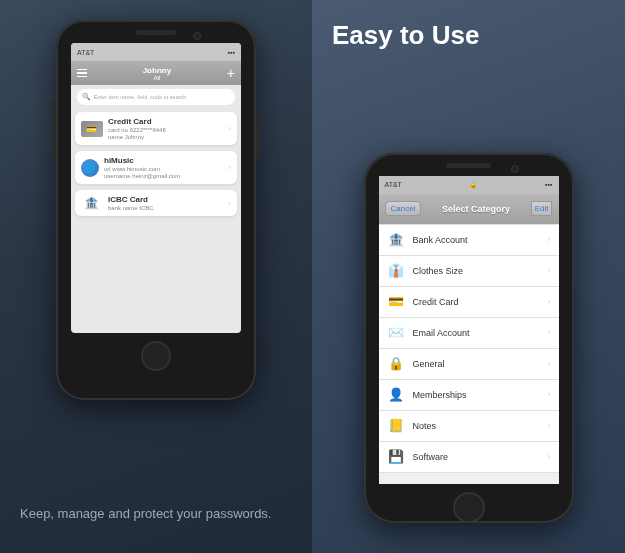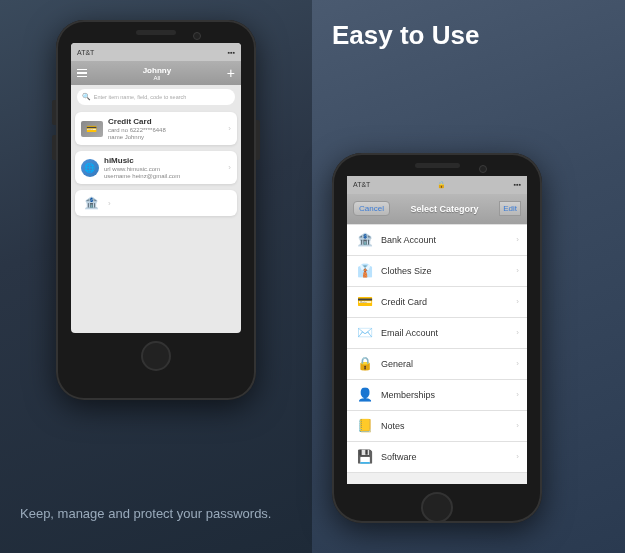--- a/index.html
+++ b/index.html
@@ -212,21 +212,21 @@
       line-height: 1.4;
     }
 
     
     .right-panel {
       width: 313px;
       height: 553px;
       background: linear-gradient(160deg, #4a5a70 0%, #3a4a60 40%, #2a3a50 100%);
       display: flex;
       flex-direction: column;
-      align-items: flex-start;
+      align-items: center;
       justify-content: space-between;
       padding: 20px 20px 30px 20px;
     }
 
     .right-header {
       color: #fff;
       text-align: left;
       width: 100%;
     }
 
@@ -478,20 +478,27 @@
           <div class="card-detail">
             <span>username</span>
             <span>heinz@gmail.com</span>
           </div>
         </div>
         <div class="card-arrow">›</div>
       </div>
 
       <div class="card-item">
         <div class="card-icon bank" style="font-size:12px;">🏦</div>
+        <div class="card-content">
+          <div class="card-title">ICBC Card</div>
+          <div class="card-detail">
+            <span>bank name</span>
+            <span>ICBC</span>
+          </div>
+        </div>
         <div class="card-arrow">›</div>
       </div>
     </div>
 
     <div class="home-btn"></div>
   </div>
 
   <div class="left-bottom-text">
     <p>Keep, manage and protect your passwords.</p>
   </div>

